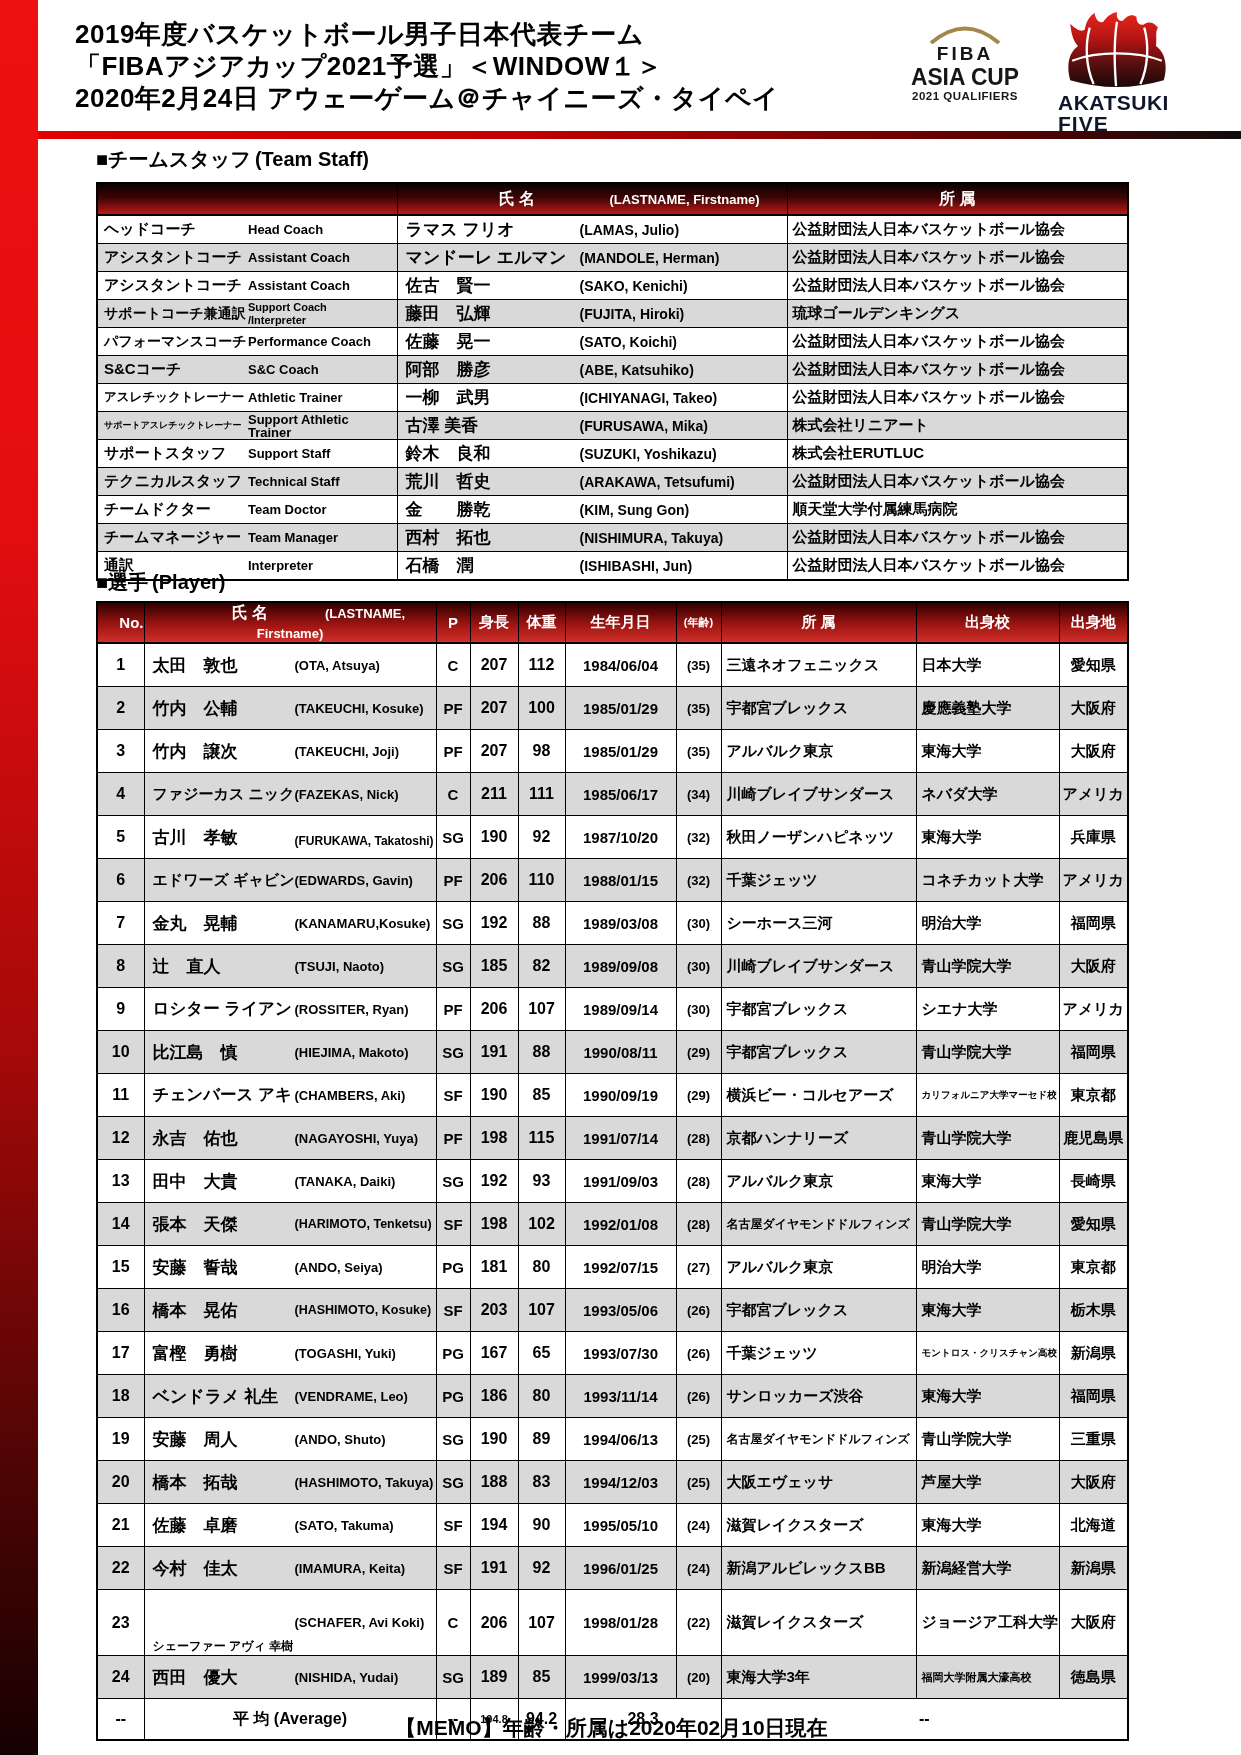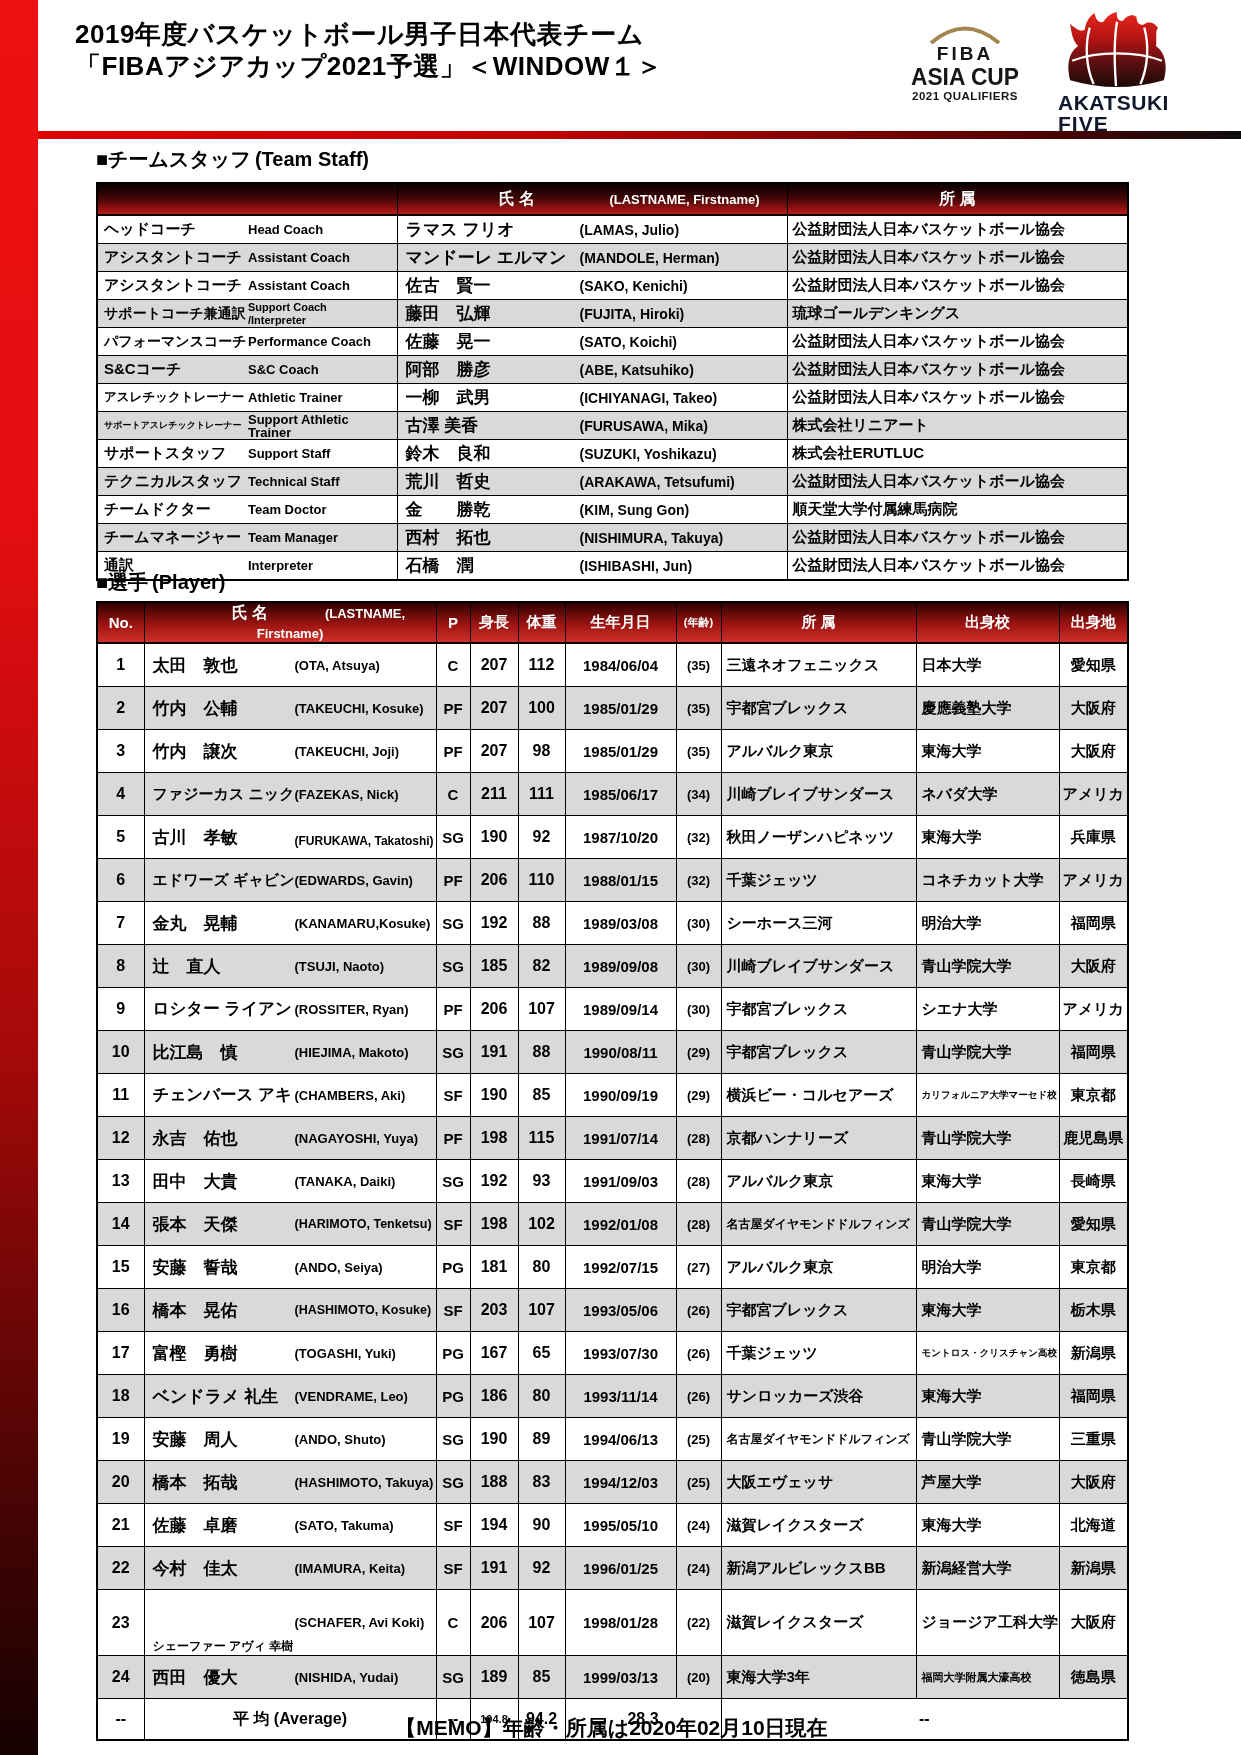--- a/index.html
+++ b/index.html
@@ -29,21 +29,21 @@
   #staff-head{top:146px;}
   #player-head{top:569px;}
   
   table{border-collapse:collapse;table-layout:fixed;position:absolute;left:96px;width:1031px;}
   #staff-table{top:182px;}
   #player-table{top:601px;}
   th,td{border:1.5px solid #000;padding:0;overflow:hidden;}
   table{border:2.5px solid #000;}
   thead th{border-bottom:2.5px solid #000;border-left:1px solid rgba(255,255,255,.45);
            border-top:none;color:#fff;font-weight:bold;}
-  thead th:first-child{border-left:none;}
+  thead th:first-child{border-left:none;text-align:right;}
   #staff-table thead th{background:linear-gradient(to bottom,#0b0000 0%,#3c0404 45%,#bb1a17 100%);height:30px;}
   #player-table thead th{background:linear-gradient(to bottom,#300000 0%,#9c1412 55%,#d03028 100%);height:34px;}
   tbody tr:nth-of-type(even) td{background:#d9d9d9;}
   #staff-table tbody td{height:27px;}
   #player-table tbody td{height:42px;}
   #player-table tfoot td{height:40px;}
   
   .cellspan{display:block;width:100%;white-space:nowrap;overflow:hidden;font-weight:bold;}
   .ctr{text-align:center;}
   .lft{text-align:left;padding-left:5px;box-sizing:border-box;}
@@ -78,20 +78,21 @@
 </style>
 </head>
 <body>
 
 <div class="page">
   <div class="leftbar"></div>
 
   <div class="title">
     <div>2019年度バスケットボール男子日本代表チーム</div>
     <div>「FIBAアジアカップ2021予選」＜WINDOW１＞</div>
+    <div>2020年2月24日 アウェーゲーム＠チャイニーズ・タイペイ</div>
   </div>
 
   <div class="fiba">
     <svg class="arc" width="76" height="20" viewBox="0 0 76 20">
       <path d="M4,19 Q38,-10 72,19" fill="none" stroke="#a3874f" stroke-width="4"></path>
     </svg>
     <div class="t1">FIBA</div>
     <div class="t2">ASIA CUP</div>
     <div class="t3">2021 QUALIFIERS</div>
   </div>

